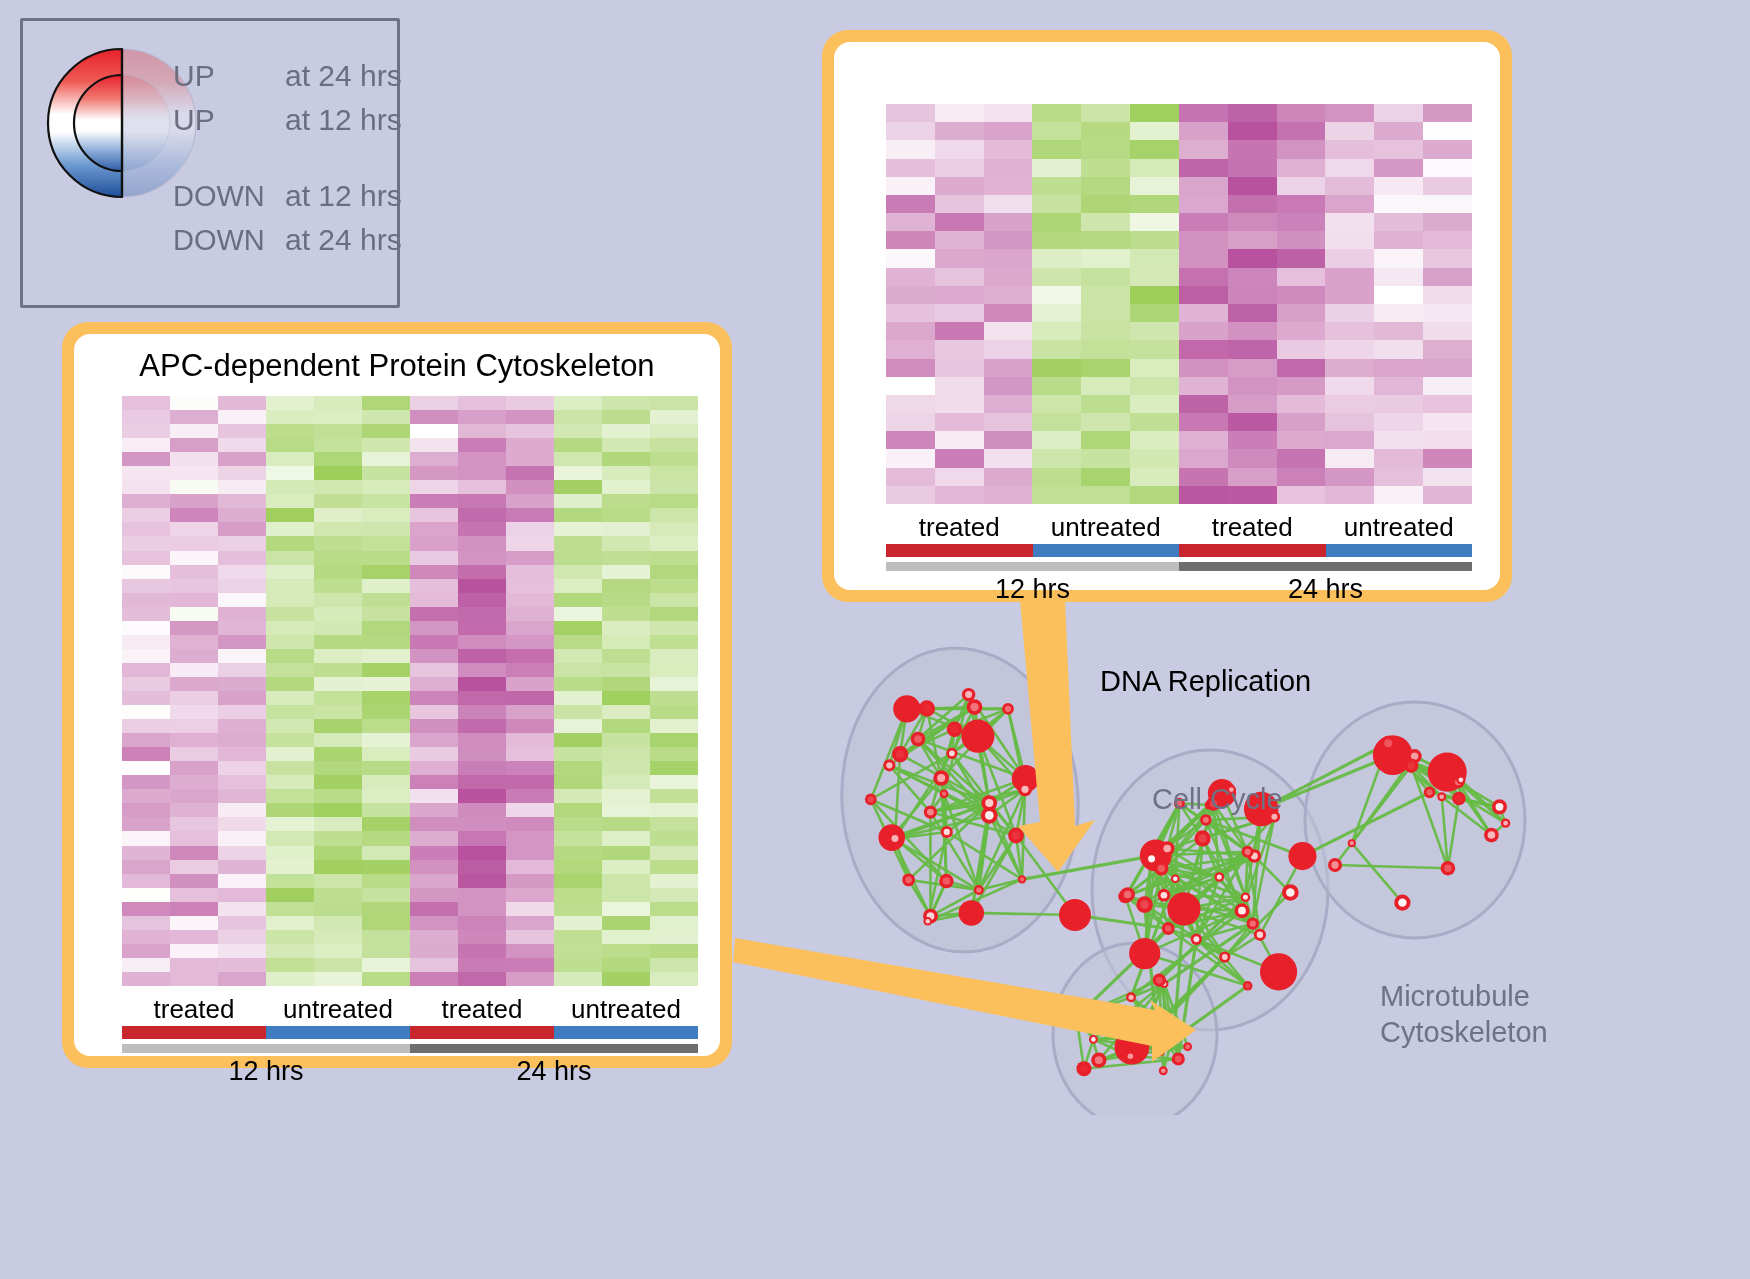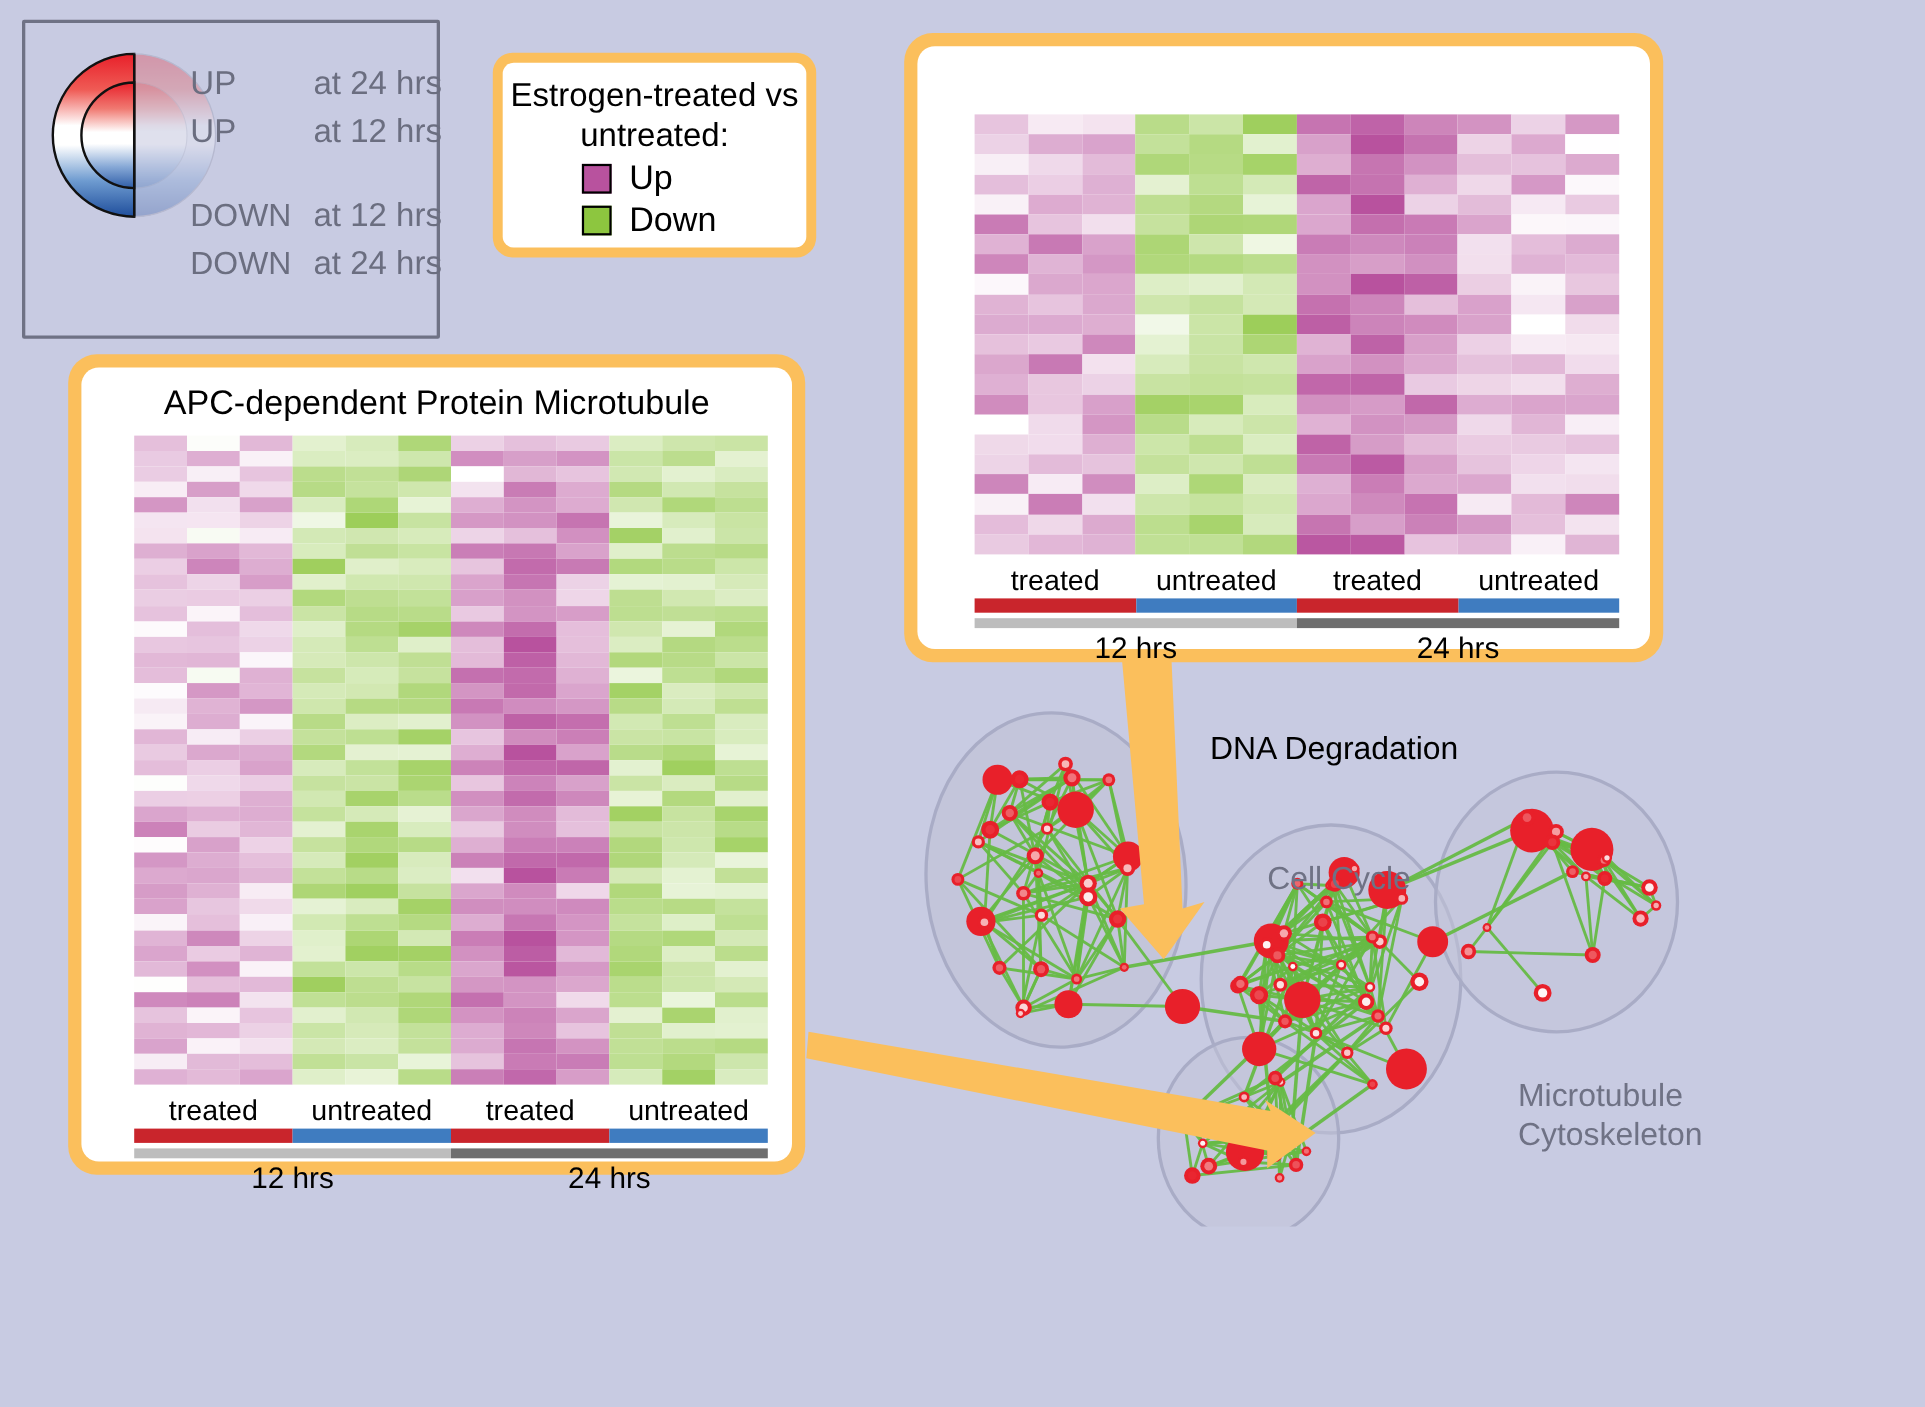--- a/index.html
+++ b/index.html
@@ -117,33 +117,20 @@
         <span class="v">at 12 hrs</span>
       </div>
       <div class="wrow small">
         <span class="k">DOWN</span>
         <span class="v">at 24 hrs</span>
       </div>
     </div>
 
   </div>
 
-  <div id="updown-box">
-    <div id="updown-inner">
-      <div id="updown-title">Estrogen-treated vs untreated:</div>
-      <div class="ud-row">
-        <span class="ud-sw" id="sw-up" style="background: rgb(184, 82, 158);"></span>
-        <span class="ud-lb">Up</span>
-      </div>
-      <div class="ud-row">
-        <span class="ud-sw" id="sw-down" style="background: rgb(141, 198, 63);"></span>
-        <span class="ud-lb">Down</span>
-      </div>
-    </div>
-  </div>
 
   <div class="panel" id="panel-rf">
     <div class="panel-inner">
 
       <div class="hm-wrap" id="hm-rf" style="left:52px;top:62px;width:586px;height:400px;">
         <div class="hm" id="grid-rf" style="grid-template-columns: repeat(12, 1fr); grid-template-rows: repeat(22, 1fr);">
             <div style="background: rgb(231, 196, 222);"></div>
             <div style="background: rgb(247, 234, 243);"></div>
             <div style="background: rgb(244, 227, 239);"></div>
             <div style="background: rgb(185, 220, 137);"></div>
@@ -430,21 +417,21 @@
 
       <div class="time-labels" style="left:52px;top:532px;width:586px;">
         <span>12 hrs</span>
         <span>24 hrs</span>
       </div>
     </div>
   </div>
 
   <div class="panel" id="panel-apc">
     <div class="panel-inner">
-      <div class="panel-title">APC-dependent Protein Microtubule</div>
+      <div class="panel-title">APC-dependent Protein Cytoskeleton</div>
 
       <div class="hm-wrap" id="hm-apc" style="left:48px;top:62px;width:576px;height:590px;">
         <div class="hm" id="grid-apc" style="grid-template-columns: repeat(12, 1fr); grid-template-rows: repeat(42, 1fr);">
             <div style="background: rgb(229, 191, 219);"></div>
             <div style="background: rgb(252, 253, 250);"></div>
             <div style="background: rgb(226, 184, 215);"></div>
             <div style="background: rgb(227, 241, 207);"></div>
             <div style="background: rgb(215, 235, 188);"></div>
             <div style="background: rgb(175, 215, 120);"></div>
             <div style="background: rgb(236, 209, 229);"></div>
@@ -1698,21 +1685,21 @@
         <circle cx="545" cy="250" r="7" fill="#e8202a"></circle>
         <circle cx="545" cy="250" r="3.64" fill="rgb(244,144,149)"></circle>
       </g>
     </svg>
 
   <svg style="position:absolute;left:0;top:0;width:1750px;height:1279px;pointer-events:none;">
     <polygon points="1020,600 1065,600 1075,826 1095,820 1058,872 1018,826 1040,822" fill="#fbbf5c"></polygon>
     <polygon points="735,938 1155,1010 1150,1000 1196,1030 1152,1062 1152,1046 733,962" fill="#fbbf5c"></polygon>
   </svg>
 
-  <div class="net-label" id="lb-dna">DNA Degradation</div>
+  <div class="net-label" id="lb-dna">DNA Replication</div>
   <div class="net-label" id="lb-cc">Cell Cycle</div>
   <div class="net-label" id="lb-mt">
     <div>Microtubule</div>
     <div>Cytoskeleton</div>
   </div>
   <div class="net-label" id="lb-ub">
   </div>
 
 </div>
 

